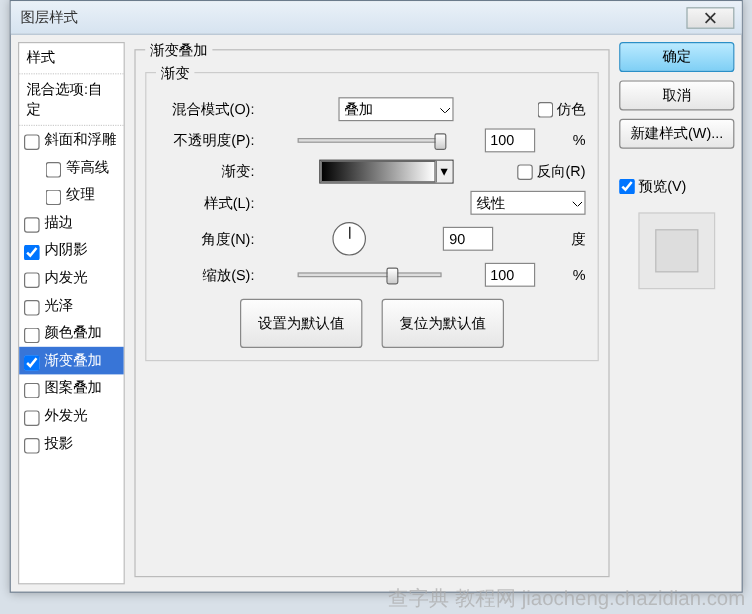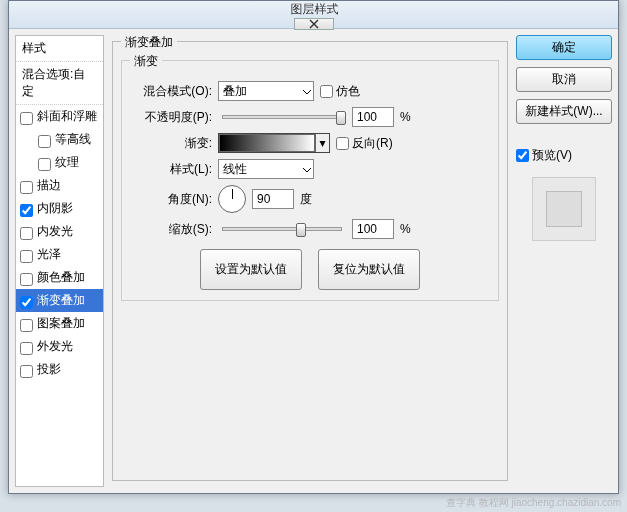--- a/index.html
+++ b/index.html
@@ -1,34 +1,34 @@
 <!DOCTYPE html>
 <html><head>
 <meta charset="utf-8">
 <style>
 * { box-sizing: border-box; margin: 0; padding: 0; font-family: "Microsoft YaHei", "SimSun", Arial, sans-serif; font-size: 12px; }
 body { background: #d8e0e8; width: 627px; height: 512px; overflow: hidden; position: relative; }
 .window { position: absolute; left: 8px; top: 0; width: 611px; height: 494px; background: #f0f0f0; border: 1px solid #6b7b8c; box-shadow: 0 0 8px rgba(0,0,0,0.3); }
-.titlebar { height: 28px; background: linear-gradient(#eaf1f8, #d6e3f0); border-bottom: 1px solid #b0c0d0; display: flex; align-items: center; padding: 0 6px; flex-direction: column; }
+.titlebar { height: 28px; background: linear-gradient(#eaf1f8, #d6e3f0); border-bottom: 1px solid #b0c0d0; display: flex; align-items: center; padding: 0 6px; }
 .titlebar-title { flex: 1; color: #333; padding-left: 2px; }
 .close-btn { width: 40px; height: 18px; background: linear-gradient(#f5f5f5,#e0e0e0); border: 1px solid #9aa; display: flex; align-items: center; justify-content: center; cursor: pointer; }
 .close-btn svg { width: 10px; height: 10px; }
 .content { display: flex; height: calc(100% - 28px); padding: 6px; gap: 8px; }
 .styles-panel { width: 89px; border: 1px solid #bbb; background: #fff; display: flex; flex-direction: column; }
 .styles-header { padding: 4px 6px; border-bottom: 1px dotted #ccc; }
 .styles-subheader { padding: 4px 6px; border-bottom: 1px dotted #ccc; }
 .style-item { display: flex; align-items: flex-end; padding: 3px 4px; gap: 2px; cursor: pointer; }
 .style-item.indent { padding-left: 22px; }
 .style-item.selected { background: #3875d7; color: #fff; }
 .style-item input[type=checkbox] { margin-right: 2px; }
 .main-panel { flex: 1; position: relative; }
 .group-box { border: 1px solid #bbb; position: relative; padding: 10px 8px 8px 8px; margin-top: 6px; }
 .group-label { position: absolute; top: -8px; left: 8px; background: #f0f0f0; padding: 0 4px; }
 .inner-group { border: 1px solid #ccc; position: relative; padding: 14px 10px 10px 10px; margin-top: 8px; }
-.row { display: flex; align-items: center; margin: 6px 0; gap: 6px; }
+.row { display: flex; align-items: center; margin: 6px 0; gap: 18px; justify-content: space-between; }
 .row-label { width: 80px; text-align: right; }
 select, input[type=text] { border: 1px solid #888; background: #fff; padding: 1px 4px; height: 20px; }
 select { appearance: none; -webkit-appearance: none; padding-right: 16px; background-image: linear-gradient(45deg, transparent 45%, #000 45%, #000 55%, transparent 55%), linear-gradient(-45deg, transparent 45%, #000 45%, #000 55%, transparent 55%); background-position: right 6px top 8px, right 2px top 8px; background-size: 4px 4px, 4px 4px; background-repeat: no-repeat; }
 .dropdown-blend { width: 96px; }
 .dropdown-style { width: 96px; }
 .slider-track { flex: 1; max-width: 120px; height: 4px; background: #ddd; border: 1px solid #999; position: relative; margin: 0 4px; }
 .slider-thumb { position: absolute; top: -5px; width: 10px; height: 14px; background: linear-gradient(#fff,#ccc); border: 1px solid #666; border-radius: 2px; }
 .num-field { width: 42px; text-align: left; }
 .swatch-grad { width: 96px; height: 18px; border: 1px solid #666; background: linear-gradient(to right, #000, #fff); display: inline-block; }
 .swatch-wrap { display: flex; align-items: center; border: 1px solid #444; }
@@ -37,21 +37,21 @@
 .angle-dial .hand { position: absolute; left: 50%; top: 50%; width: 10px; height: 1px; background: #000; transform-origin: 0 0; transform: rotate(-90deg); }
 .btn { background: linear-gradient(#fdfdfd,#e6e6e6); border: 1px solid #888; padding: 11px 14px; cursor: pointer; border-radius: 3px; }
 .btn-row { display: flex; gap: 16px; justify-content: center; margin-top: 10px; }
 .right-panel { width: 96px; display: flex; flex-direction: column; gap: 7px; align-items: stretch; }
 .btn-primary { background: linear-gradient(#baeaff,#7fcff5); border: 1px solid #2a8fc7; padding: 3px 0; text-align: center; border-radius: 3px; cursor: pointer; }
 .btn-side { background: linear-gradient(#fdfdfd,#e6e6e6); border: 1px solid #888; padding: 3px 0; text-align: center; border-radius: 3px; cursor: pointer; }
 .preview-row { display: flex; align-items: center; gap: 3px; margin-top: 16px; }
 .preview-swatch { width: 64px; height: 64px; background: #e8e8e8; border: 1px solid #ccc; margin: 6px auto 0 auto; display: flex; align-items: center; justify-content: center; }
 .preview-inner { width: 36px; height: 36px; background: #ddd; border: 1px solid #bbb; }
 .checkbox-label { display: flex; align-items: center; gap: 3px; }
-.watermark { position: absolute; bottom: 2px; right: 6px; color: #aaa; font-size: 10px; opacity: 0.7; }
+.watermark { position: absolute; bottom: 2px; right: 6px; color: #aaa; font-size: 17px; opacity: 0.7; }
 </style>
 </head>
 <body>
 
 <div class="window">
   <div class="titlebar">
     <span class="titlebar-title">图层样式</span>
     <div class="close-btn">
       <svg viewBox="0 0 10 10">
           <line x1="1" y1="1" x2="9" y2="9" stroke="#333" stroke-width="1.4"></line>

